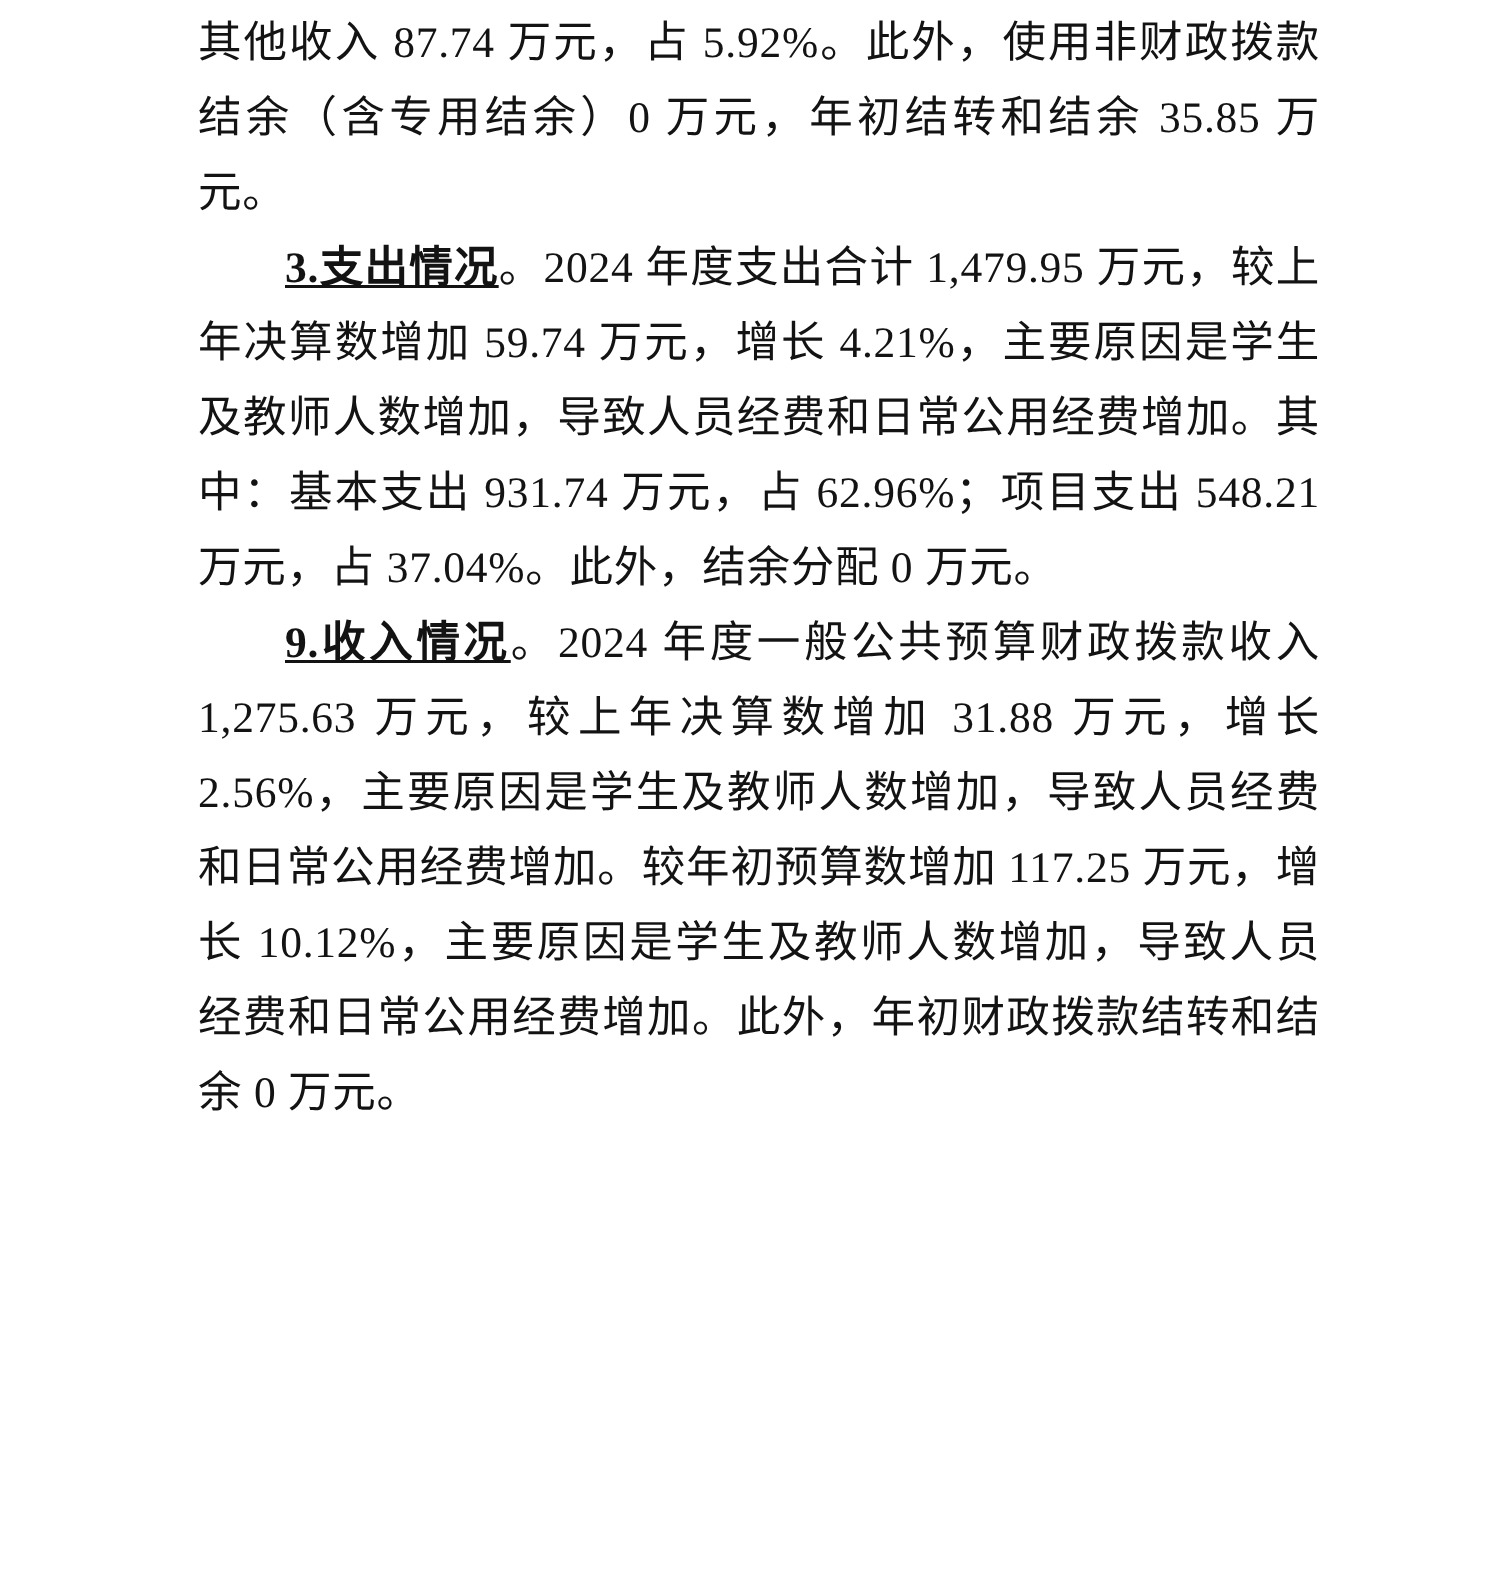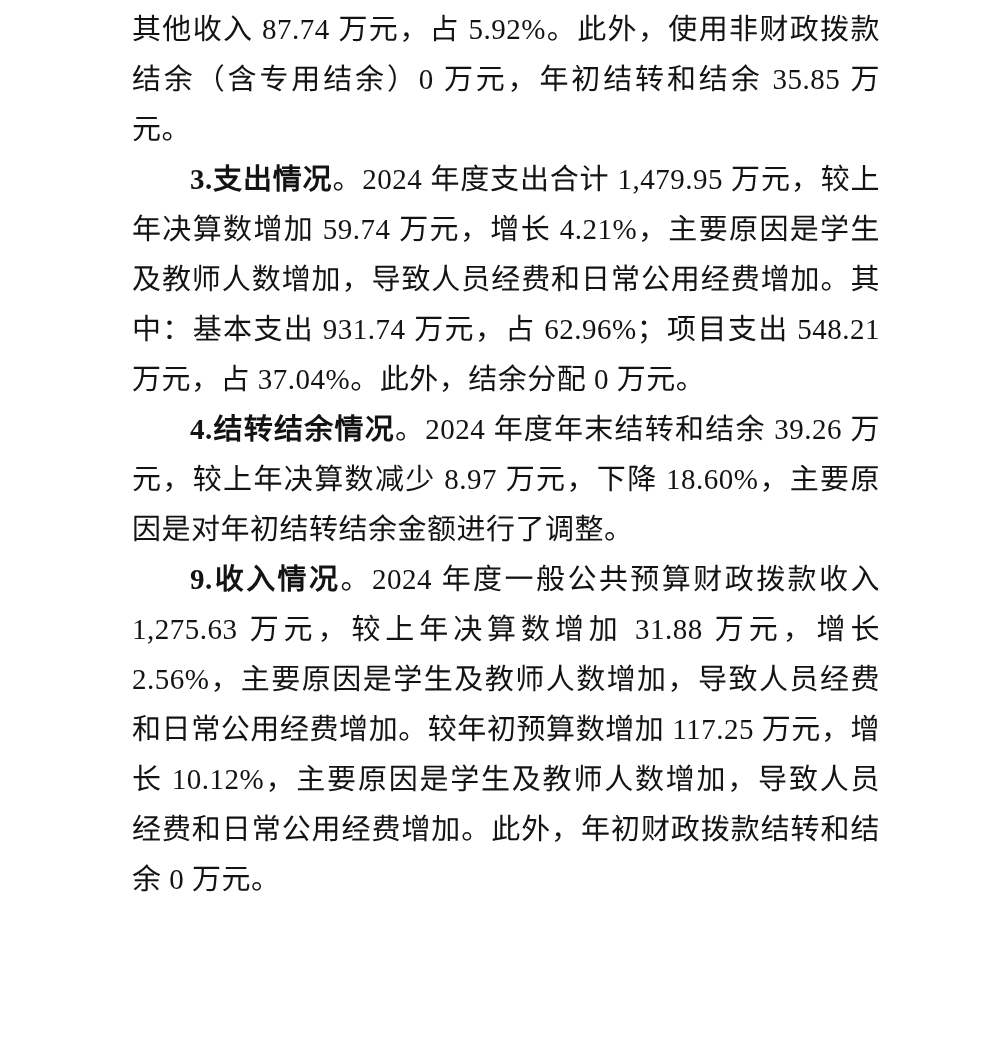--- a/index.html
+++ b/index.html
@@ -29,25 +29,25 @@
   }
   .doc-body p {
     margin: 0;
     padding: 0;
   }
   .doc-body p.indent {
     text-indent: 2em;
   }
   .seg-bold {
     font-weight: bold;
+    text-decoration: underline;
   }
 </style>
 </head>
 <body>
 
 <div class="doc-page">
   <div class="doc-body" id="doc-body">
       <p><span>其他收入 87.74 万元，占 5.92%。此外，使用非财政拨款结余（含专用结余）0 万元，年初结转和结余 35.85 万元。</span></p>
       <p class="indent"><span class="seg-bold">3.支出情况</span><span>。2024 年度支出合计 1,479.95 万元，较上年决算数增加 59.74 万元，增长 4.21%，主要原因是学生及教师人数增加，导致人员经费和日常公用经费增加。其中：基本支出 931.74 万元，占 62.96%；项目支出 548.21 万元，占 37.04%。此外，结余分配 0 万元。</span></p>
-      <p class="indent"><span class="seg-bold">4.结转结余情况</span><span>。2024 年度年末结转和结余 39.26 万元，较上年决算数减少 8.97 万元，下降 18.60%，主要原因是对年初结转结余金额进行了调整。</span></p>
       <p class="indent"><span class="seg-bold">9.收入情况</span><span>。2024 年度一般公共预算财政拨款收入 1,275.63 万元，较上年决算数增加 31.88 万元，增长 2.56%，主要原因是学生及教师人数增加，导致人员经费和日常公用经费增加。较年初预算数增加 117.25 万元，增长 10.12%，主要原因是学生及教师人数增加，导致人员经费和日常公用经费增加。此外，年初财政拨款结转和结余 0 万元。</span></p>
     </div>
 </div>
 
 </body></html>

